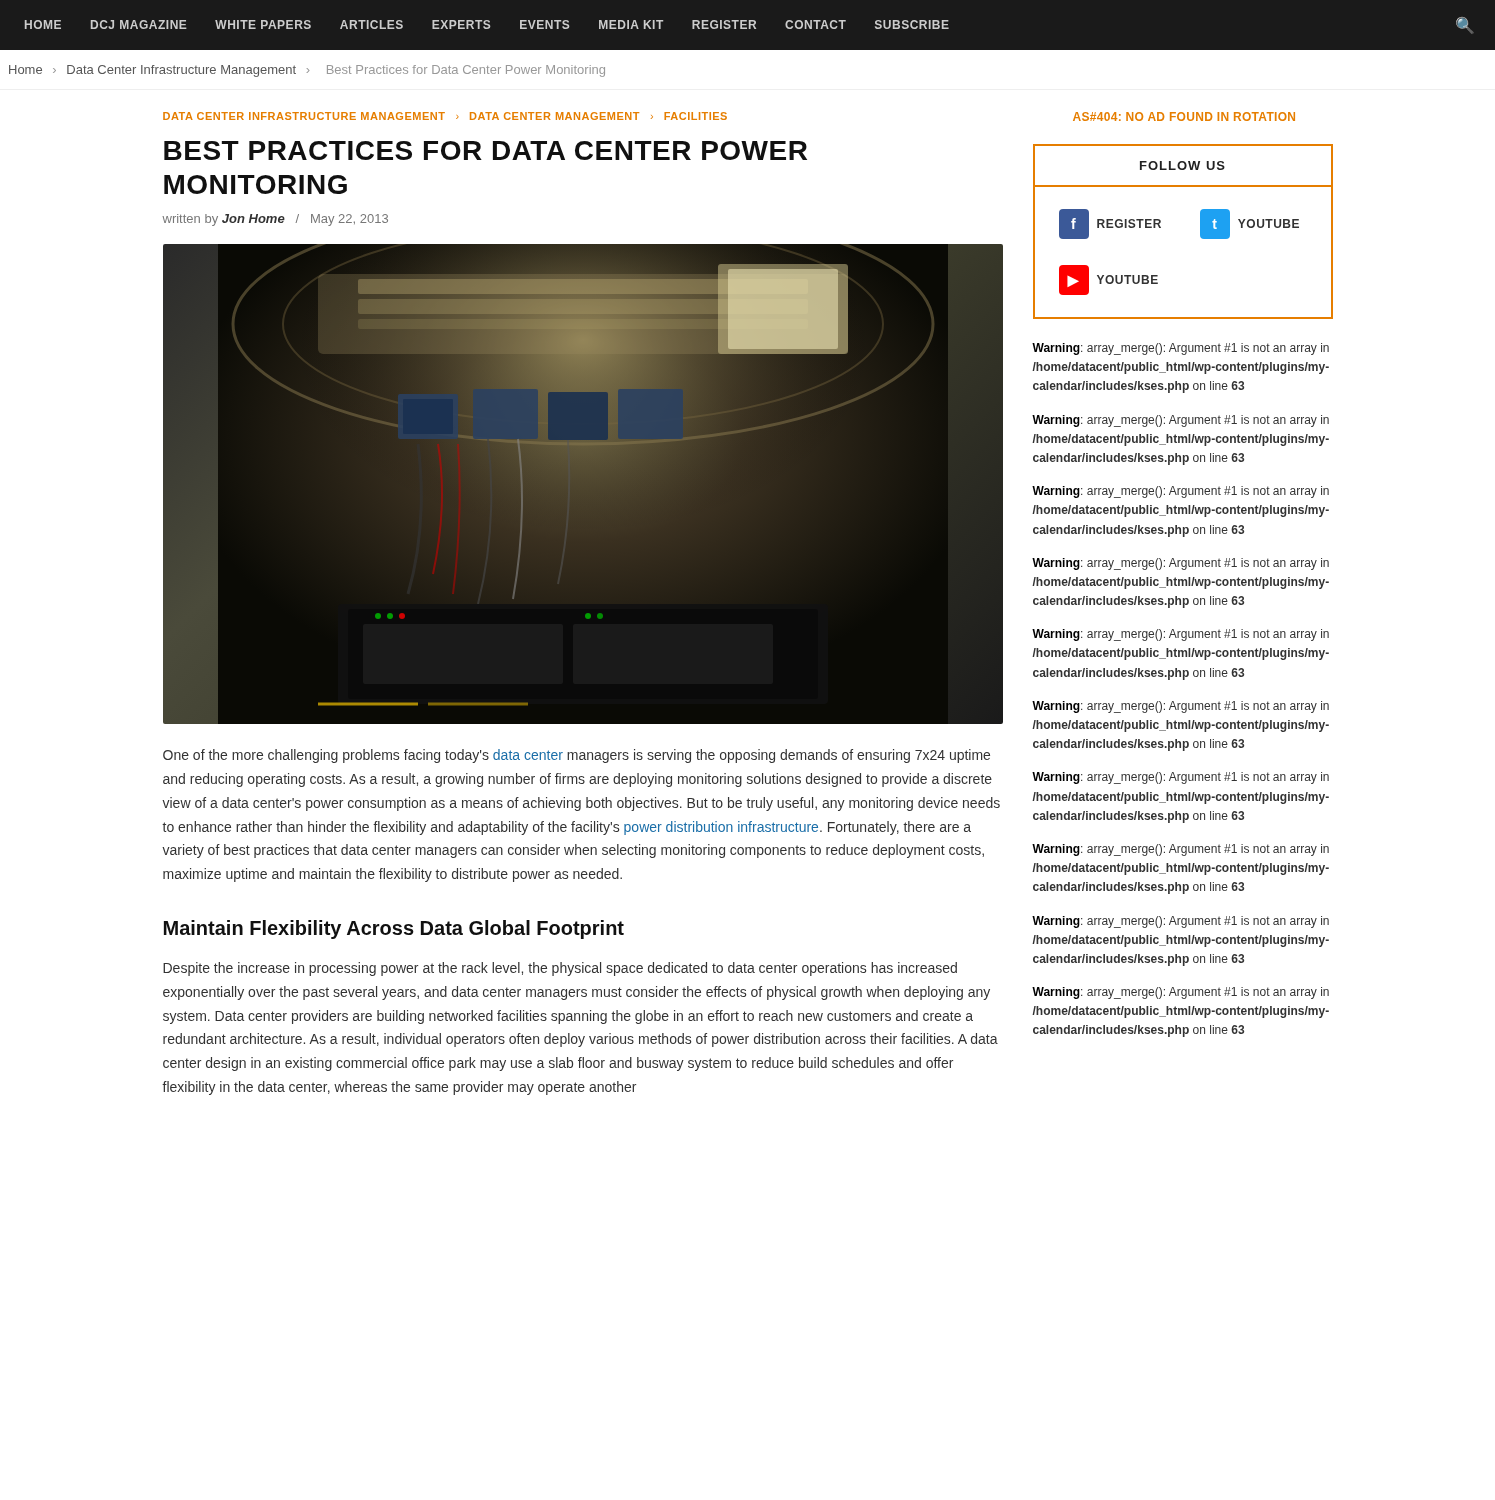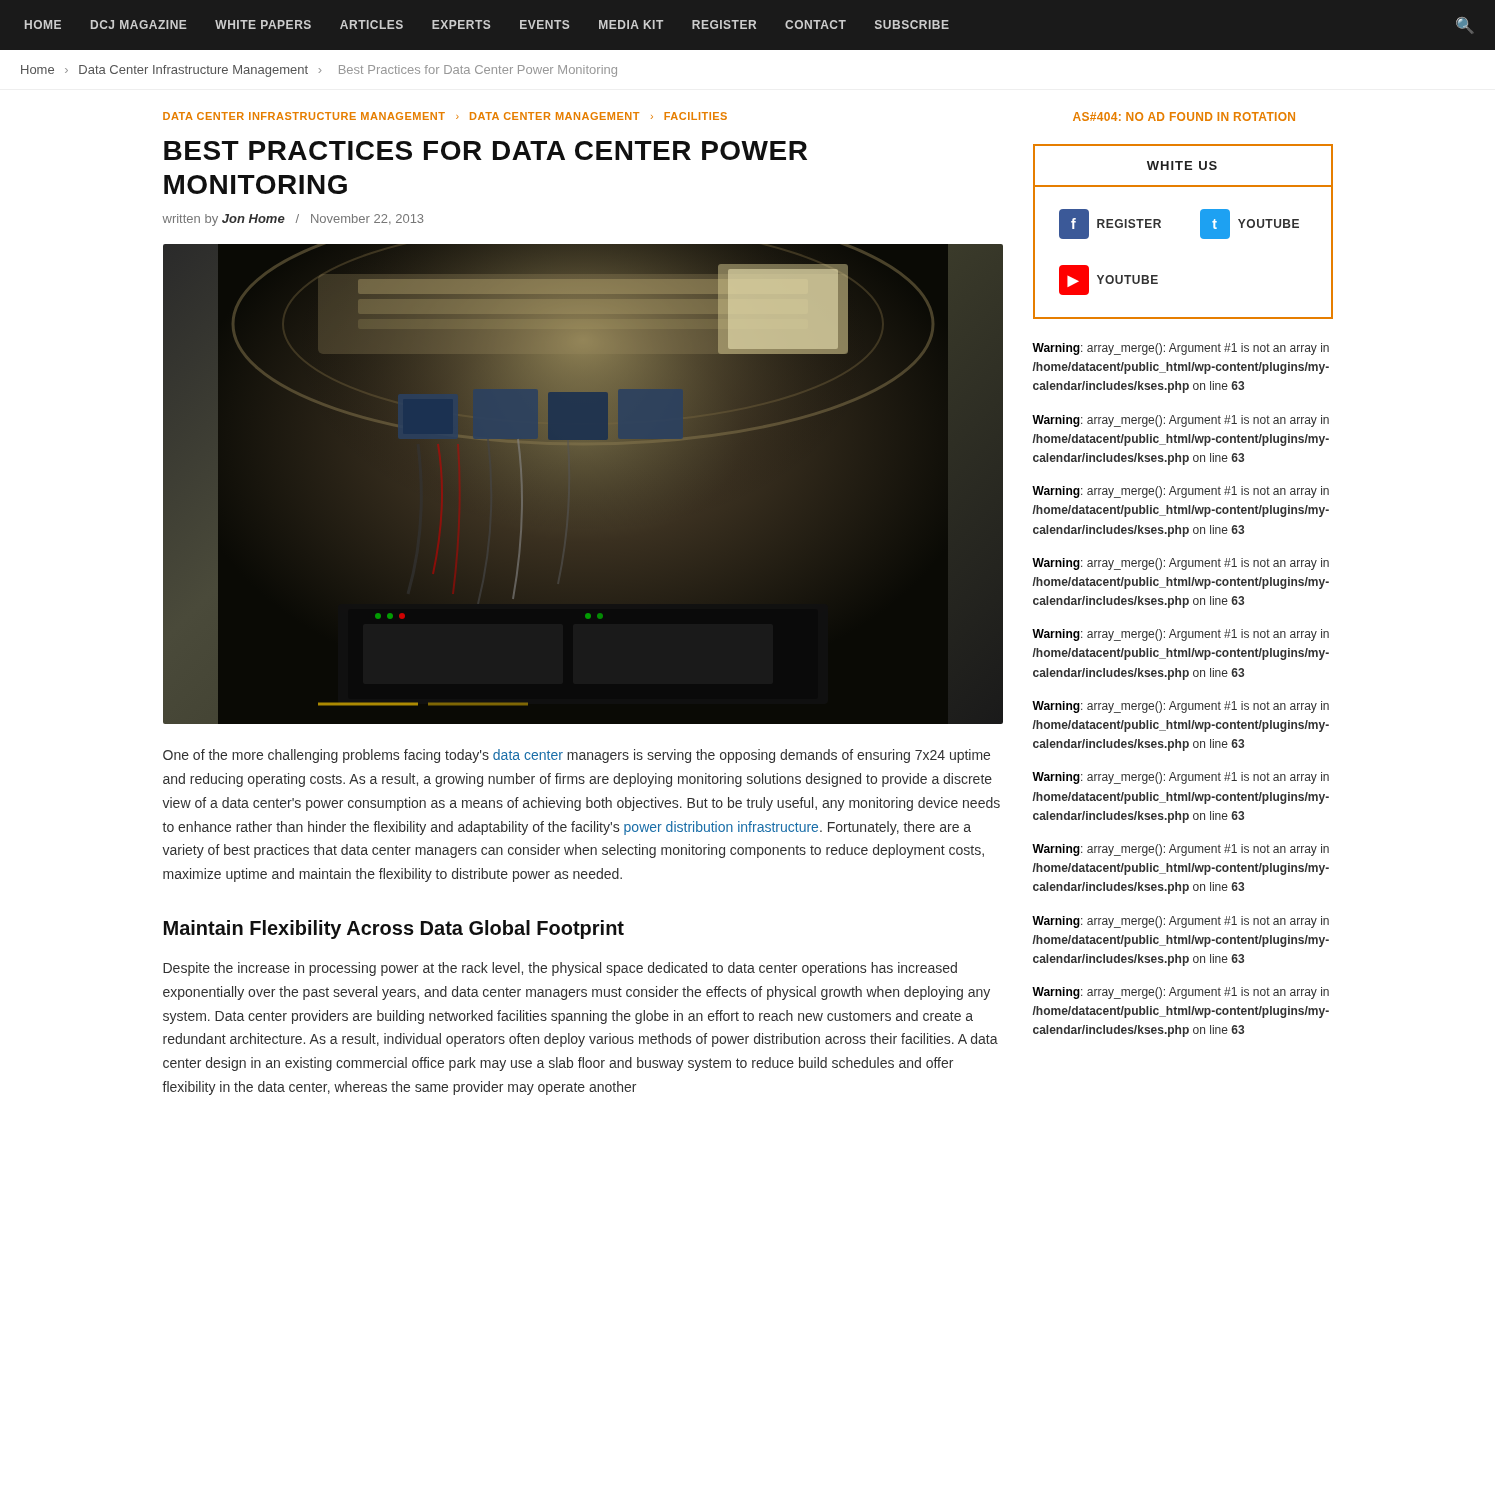--- a/index.html
+++ b/index.html
@@ -27,21 +27,21 @@
     nav .search-icon-wrap {
       margin-left: auto;
       color: #ccc;
       font-size: 16px;
       cursor: pointer;
       padding: 0 10px;
     }
 
     
     .breadcrumb {
-      padding: 12px 20px;
+      padding: 12px 8px;
       font-size: 13px;
       color: #666;
       border-bottom: 1px solid #eee;
     }
     .breadcrumb a { color: #555; text-decoration: none; }
     .breadcrumb span { margin: 0 6px; color: #999; }
 
     
     .page-layout {
       display: flex;
@@ -253,21 +253,21 @@
       <span class="category-sep">›</span>
       <a class="category-link">FACILITIES</a>
     </div>
 
     <h1 class="article-title">BEST PRACTICES FOR DATA CENTER POWER MONITORING</h1>
 
     <div class="byline">
       <span>written by</span>
       <span class="author">Jon Home</span>
       &nbsp;&nbsp;/&nbsp;&nbsp;
-      <span>November 22, 2013</span>
+      <span>May 22, 2013</span>
     </div>
 
     <div class="article-image">
       <svg viewBox="0 0 730 480" xmlns="http://www.w3.org/2000/svg">
         <defs>
           <radialGradient id="fisheye" cx="50%" cy="40%" r="55%">
             <stop offset="0%" stop-color="#6a6040"></stop>
             <stop offset="40%" stop-color="#3a3020"></stop>
             <stop offset="100%" stop-color="#0a0a05"></stop>
           </radialGradient>
@@ -331,21 +331,21 @@
       <p>Despite the increase in processing power at the rack level, the physical space dedicated to data center operations has increased exponentially over the past several years, and data center managers must consider the effects of physical growth when deploying any system. Data center providers are building networked facilities spanning the globe in an effort to reach new customers and create a redundant architecture. As a result, individual operators often deploy various methods of power distribution across their facilities. A data center design in an existing commercial office park may use a slab floor and busway system to reduce build schedules and offer flexibility in the data center, whereas the same provider may operate another</p>
     </div>
 
   </div>
 
   <div class="sidebar">
 
     <div class="ad-notice">AS#404: NO AD FOUND IN ROTATION</div>
 
     <div class="follow-us-box">
-      <div class="follow-us-header">WHITE US</div>
+      <div class="follow-us-header">FOLLOW US</div>
       <div class="follow-us-content">
         <a class="social-btn" href="#">
           <div class="social-icon facebook-icon">f</div>
           <span>REGISTER</span>
         </a>
         <a class="social-btn" href="#">
           <div class="social-icon twitter-icon">t</div>
           <span>YOUTUBE</span>
         </a>
         <a class="social-btn" href="#">

